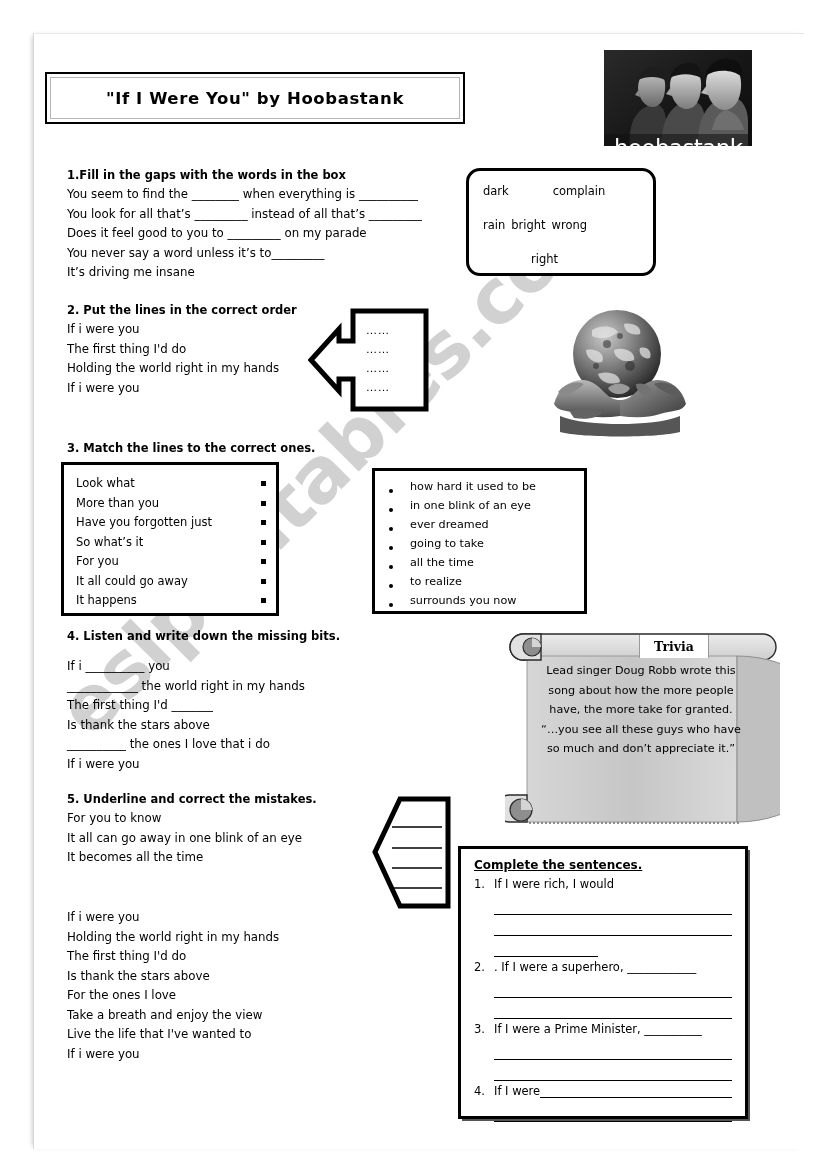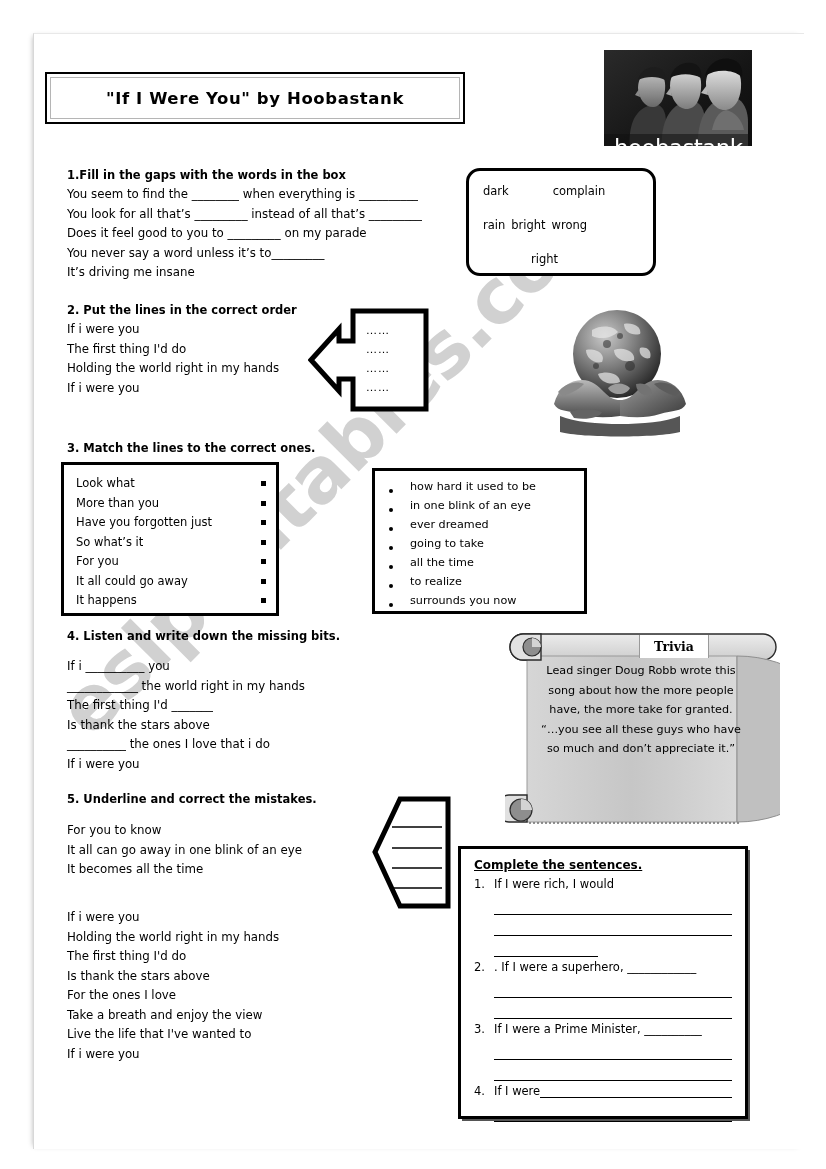--- a/index.html
+++ b/index.html
@@ -218,21 +218,21 @@
     left: 36px; top: 31px;
     width: 200px;
     text-align: center;
     font-family: "DejaVu Sans", sans-serif;
     font-size: 11.2px;
     line-height: 19.5px;
   }
 
   
   #s5 { left: 67px; top: 792px; }
-  #s5 .task-head { margin-bottom: 15px; }
+  #s5 .task-head { margin-bottom: 3px; }
 
   #s5-arrow { left: 372px; top: 795px; width: 80px; height: 115px; }
   #s5-arrow svg { display:block; }
 
   
   #final-lyrics { left: 67px; top: 908px; }
 
   
   #complete-box {
     left: 458px; top: 846px;

